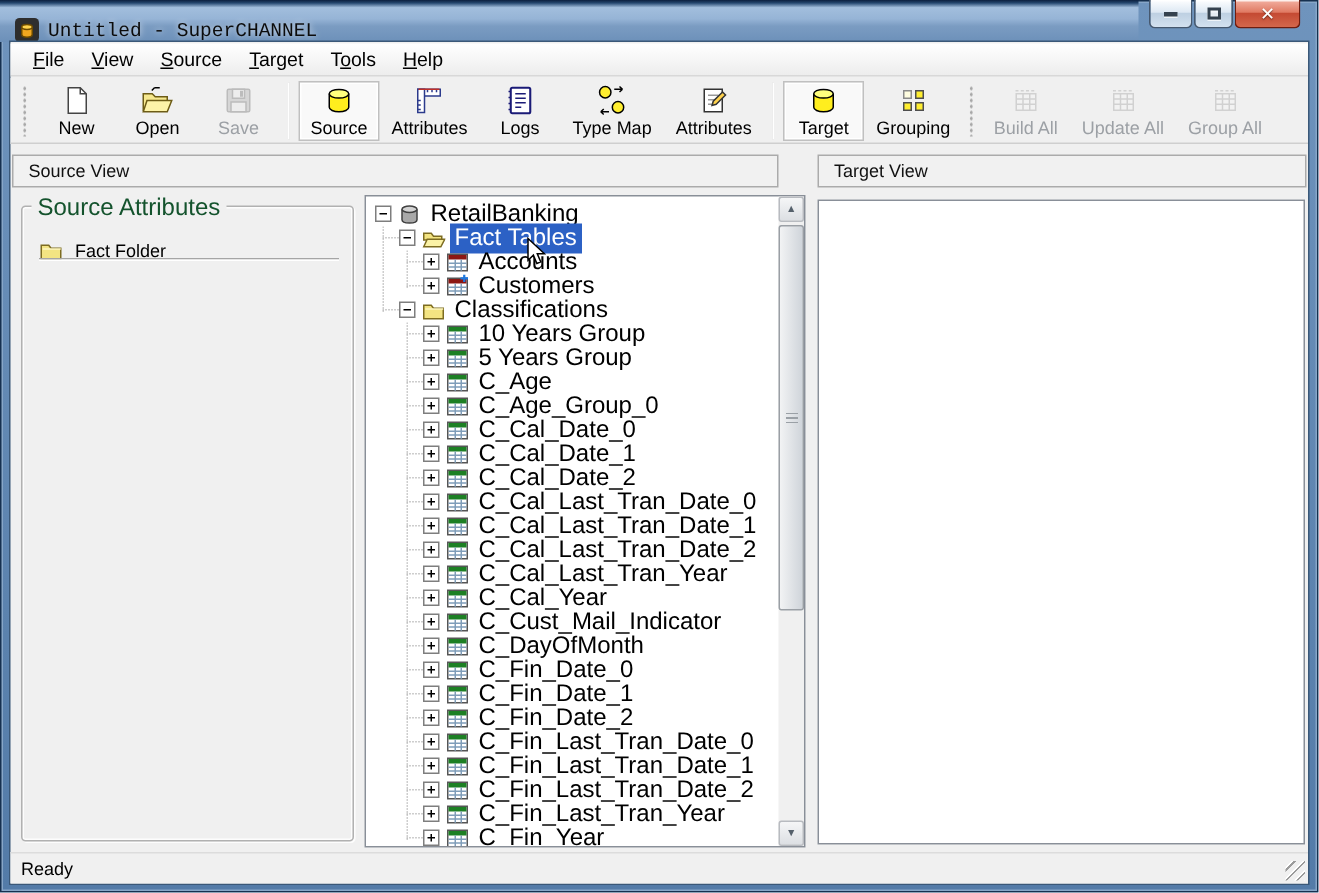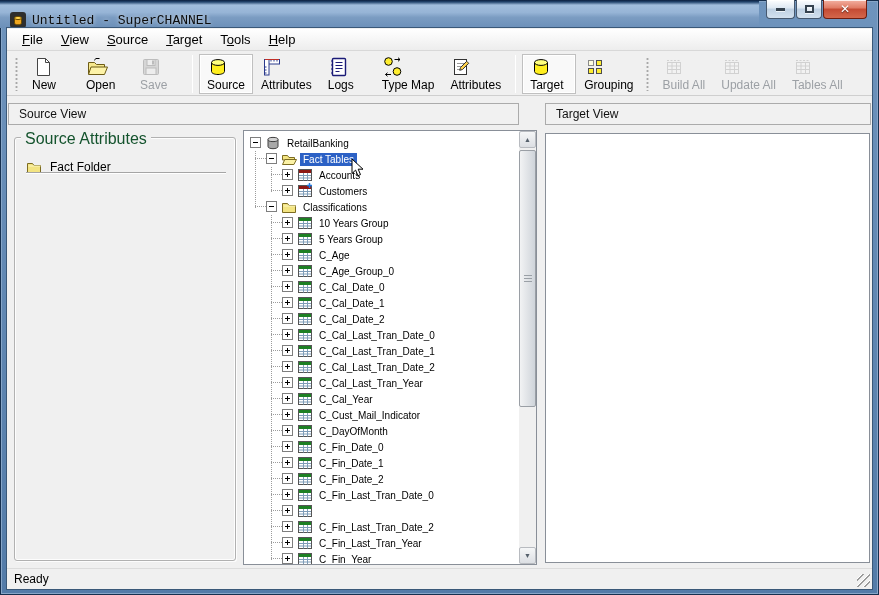--- a/index.html
+++ b/index.html
@@ -39,21 +39,21 @@
       display:flex; align-items:center; padding-left:6px; }
   .menu-item { padding:3px 9px; font-size:13px; color:#000; }
   .menu-item u { text-decoration:underline; }
 
   
   .toolbar { position:absolute; left:7px; top:52px; width:865px; height:44px; background:#f0f0f0;
       border-bottom:1px solid #cfcfcf; display:flex; align-items:center; overflow:hidden; padding-left:4px; }
   .grip { width:3px; height:34px; margin:0 6px 0 4px; flex:none;
       background-image: radial-gradient(circle, #a8a8a8 1px, transparent 1.2px); background-size:3px 4px; background-repeat:repeat-y; }
   .tb-sep { width:1px; height:38px; background:#c3c3c3; border-right:1px solid #fff; margin:0 6px; flex:none; }
-  .tb-btn { display:flex; flex-direction:column; align-items:flex-start; justify-content:center; gap:1px;
+  .tb-btn { display:flex; flex-direction:column; align-items:center; justify-content:center; gap:1px;
       min-width:54px; height:40px; padding:2px 7px 1px; border:1px solid transparent; color:#000;
       white-space:nowrap; flex:none; }
   .tb-btn .ticon22 { height:23px; display:flex; align-items:flex-end; }
   .tb-btn.selected { background:#f9f9f9; border:1px solid #c0c0c0; box-shadow: inset 0 0 0 1px #fff; }
   .tb-btn.disabled { color:#9ca0a5; }
   .tb-label { font-size:12px; line-height:13px; }
 
   
   .view-header { position:absolute; top:103px; height:22px; background:#f1f1f1;
       border:1px solid #ababab; display:flex; align-items:center; padding-left:10px; font-size:12px; color:#111; }
@@ -78,21 +78,21 @@
   .guide.half::before { content:''; position:absolute; left:7px; top:0; width:1px; height:9px;
       background-image: linear-gradient(180deg,#9c9c9c 1px,transparent 1px); background-size:1px 2px; }
   .exp { width:16px; height:16px; flex:none; position:relative; }
   .exp::before { content:''; position:absolute; left:-9px; top:7px; width:11px; height:1px;
       background-image: linear-gradient(90deg,#9c9c9c 1px,transparent 1px); background-size:2px 1px; }
   .trow[data-level="0"] .exp::before { display:none; }
   .sign { position:absolute; left:2px; top:2px; width:11px; height:11px; border:1px solid #7e7e7e; background:#fff; }
   .sign::before { content:''; position:absolute; left:2px; top:4px; width:5px; height:1px; background:#000; }
   .sign.plus::after { content:''; position:absolute; left:4px; top:2px; width:1px; height:5px; background:#000; }
   .ticon { width:16px; height:16px; flex:none; margin:0 3px 0 1px; }
-  .tlabel { font-size:10px; color:#000; padding:1px 3px; }
+  .tlabel { font-size:16px; color:#000; padding:1px 3px; }
   .trow.sel .tlabel { background:#2c61c5; color:#fff; }
 
   
   .sb { position:absolute; top:0; right:0; bottom:0; width:17px; background:#f0f0f0; }
   .sb-btn { position:absolute; left:0; width:17px; height:17px;
       background: linear-gradient(180deg,#f5f6f7,#dcdfe3); border:1px solid #b8bbc0; border-radius:2px;
       color:#55606b; font-size:7px; text-align:center; line-height:15px; }
   .sb-up { top:0; } .sb-down { bottom:0; }
   .sb-thumb { position:absolute; left:0; top:19px; width:17px; height:257px;
       background: linear-gradient(90deg,#f2f3f4,#cfd4da); border:1px solid #9a9fa5; border-radius:2px; }
@@ -275,21 +275,21 @@
       <span class="tb-label">Update All</span>
     </div>
     <div class="tb-btn disabled">
       <span class="ticon22" style="filter: grayscale(1) opacity(0.55);">
         <svg width="22" height="22" viewBox="0 0 22 22">
           <path d="M4 4.5h2M7.5 4.5h2M11 4.5h2M14.5 4.5h2" stroke="#b8b8b8"></path>
           <rect x="4.5" y="6.5" width="13" height="11" fill="#f4f4f4" stroke="#b8b8b8"></rect>
           <path d="M4.5 10h13M4.5 13.5h13M9 6.5v11M13.5 6.5v11" stroke="#b8b8b8"></path>
         </svg>
       </span>
-      <span class="tb-label">Tables All</span>
+      <span class="tb-label">Group All</span>
     </div>
   </div>
 
 <div class="view-header" id="source-header">
   <span>Source View</span>
 </div>
 <div class="view-header" id="target-header">
   <span>Target View</span>
 </div>
 
@@ -604,20 +604,21 @@
         <span class="guide"></span>
         <span class="guide v"></span>
         <span class="exp">
           <span class="sign plus"></span>
         </span>
         <span class="ticon"><svg width="16" height="16" viewBox="0 0 16 16">
             <rect x="1.5" y="2.5" width="13" height="11" fill="#fff" stroke="#555"></rect>
             <rect x="2" y="3" width="12" height="3" fill="#1d8024"></rect>
             <path d="M2 8.5h12M2 11h12M6.5 6v7.5M10.5 6v7.5" stroke="#7f9db9" fill="none"></path>
           </svg></span>
+        <span class="tlabel">C_Fin_Last_Tran_Date_1</span>
       </div>
       <div class="trow" data-level="2">
         <span class="guide"></span>
         <span class="guide v"></span>
         <span class="exp">
           <span class="sign plus"></span>
         </span>
         <span class="ticon"><svg width="16" height="16" viewBox="0 0 16 16">
             <rect x="1.5" y="2.5" width="13" height="11" fill="#fff" stroke="#555"></rect>
             <rect x="2" y="3" width="12" height="3" fill="#1d8024"></rect>

